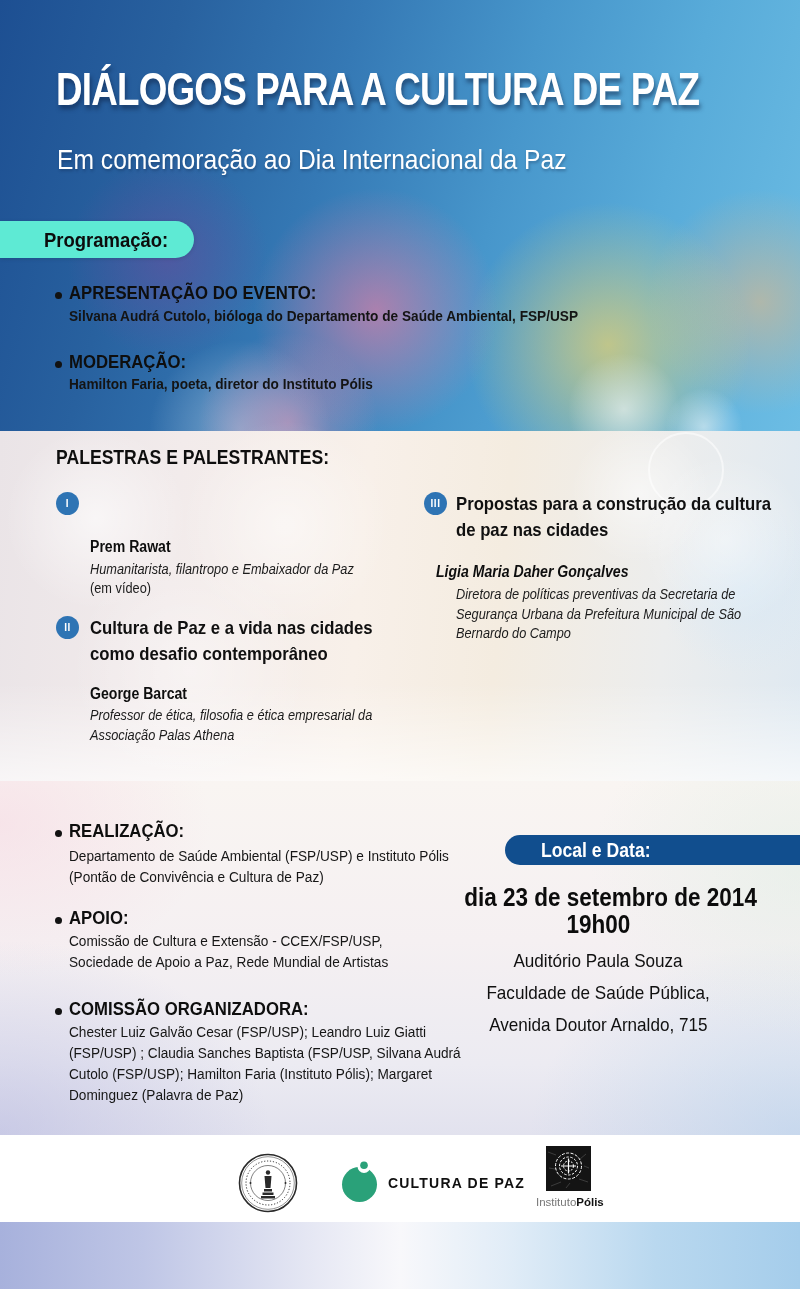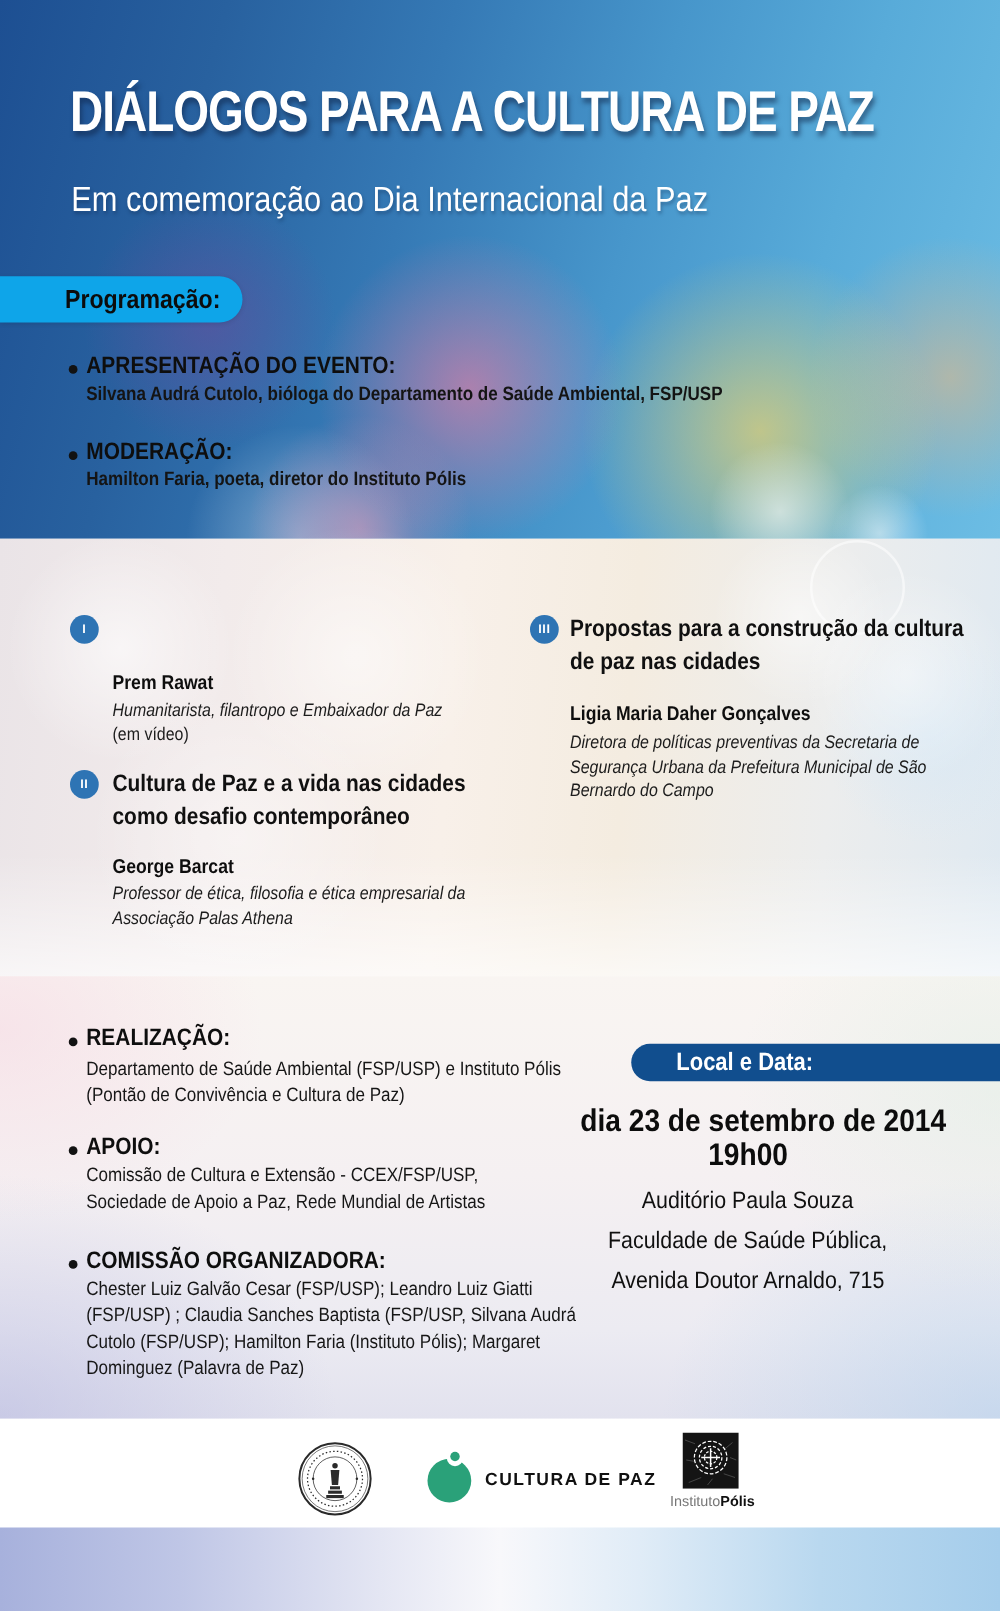--- a/index.html
+++ b/index.html
@@ -44,23 +44,23 @@
   .abs{position:absolute;z-index:2;}
   .cx{display:inline-block;transform:scaleX(.88);transform-origin:0 0;white-space:nowrap;}
   .cxc{display:inline-block;transform:scaleX(.9);transform-origin:50% 0;white-space:nowrap;}
 
   .title{left:56px;top:62px;font-size:46px;font-weight:700;color:#fff;letter-spacing:-1px;
     text-shadow:2px 4px 5px rgba(15,35,70,.55);}
   .title .cx{transform:scaleX(.8);}
   .subtitle{left:57px;top:144px;font-size:28px;font-weight:400;color:#fff;
     text-shadow:1px 2px 3px rgba(15,35,70,.35);}
 
-  .prog-banner{left:0;top:221px;width:194px;height:37px;background:#0ea5e9;border-radius:0 19px 19px 0;
-    box-shadow:0 1px 4px rgba(0,0,0,.12);line-height:37px;padding-left:52px;box-sizing:border-box;
-    font-size:21px;font-weight:700;color:#0c0c0c;}
+  .prog-banner{left:0;top:221px;width:194px;height:37px;background:#5eead4;border-radius:0 19px 19px 0;
+    box-shadow:0 1px 4px rgba(0,0,0,.12);line-height:37px;padding-left:36px;box-sizing:border-box;
+    font-size:21px;font-weight:700;color:#0c0c0c;text-align:center;}
 
   .dot{position:absolute;width:7px;height:7px;border-radius:50%;background:#121212;z-index:2;}
   .lbl{font-size:19px;font-weight:700;color:#0e0e0e;}
   .dtl{font-size:15.5px;font-weight:700;color:#141414;}
   .heading{font-size:20px;font-weight:700;color:#0e0e0e;}
 
   .num{position:absolute;z-index:2;width:23px;height:23px;border-radius:50%;background:var(--accent-blue,#2e74b4);
     color:#fff;font-weight:700;font-size:10px;display:flex;align-items:center;justify-content:center;letter-spacing:.5px;}
   .talk-title{font-size:19px;font-weight:600;color:#101010;line-height:26px;}
   .speaker{font-size:16px;font-weight:700;color:#0e0e0e;}
@@ -102,20 +102,21 @@
   <div class="abs prog-banner"><span class="cx">Programação:</span></div>
 
   <div class="dot" style="left:55px;top:292px;"></div>
   <div class="abs lbl" style="left:69px;top:282px;"><span class="cx">APRESENTAÇÃO DO EVENTO:</span></div>
   <div class="abs dtl" style="left:69px;top:307px;"><span class="cx">Silvana Audrá Cutolo, bióloga do Departamento de Saúde Ambiental, FSP/USP</span></div>
 
   <div class="dot" style="left:55px;top:361px;"></div>
   <div class="abs lbl" style="left:69px;top:351px;"><span class="cx">MODERAÇÃO:</span></div>
   <div class="abs dtl" style="left:69px;top:375px;"><span class="cx">Hamilton Faria, poeta, diretor do Instituto Pólis</span></div>
 
+  <div class="abs heading" style="left:56px;top:446px;"><span class="cx">PALESTRAS E PALESTRANTES:</span></div>
 
   <div class="num" style="left:56px;top:492px;">
       <span>I</span>
     </div>
   <div class="abs speaker" style="left:90px;top:538px;"><span class="cx">Prem Rawat</span></div>
   <div class="abs bio" style="left:90px;top:560px;"><span class="cx">Humanitarista, filantropo e Embaixador da Paz</span></div>
   <div class="abs note" style="left:90px;top:580px;"><span class="cx">(em vídeo)</span></div>
 
   <div class="num" style="left:56px;top:616px;">
       <span>II</span>
@@ -130,21 +131,21 @@
     <span class="cx">Associação Palas Athena</span>
   </div>
 
   <div class="num" style="left:424px;top:492px;">
       <span>III</span>
     </div>
   <div class="abs talk-title" style="left:456px;top:491px;">
     <span class="cx">Propostas para a construção da cultura</span><br>
     <span class="cx">de paz nas cidades</span>
   </div>
-  <div class="abs speaker" style="left:456px;top:563px;"><span class="cx">Ligia Maria Daher Gonçalves</span></div>
+  <div class="abs speaker" style="left:436px;top:563px;font-style:italic;"><span class="cx">Ligia Maria Daher Gonçalves</span></div>
   <div class="abs bio" style="left:456px;top:585px;">
     <span class="cx">Diretora de políticas preventivas da Secretaria de</span><br>
     <span class="cx">Segurança Urbana da Prefeitura Municipal de São</span><br>
     <span class="cx">Bernardo do Campo</span>
   </div>
 
   <div class="dot" style="left:55px;top:830px;"></div>
   <div class="abs lbl" style="left:69px;top:820px;"><span class="cx">REALIZAÇÃO:</span></div>
   <div class="abs cred-line" style="left:69px;top:845px;">
     <span class="cx">Departamento de Saúde Ambiental (FSP/USP) e Instituto Pólis</span><br>

